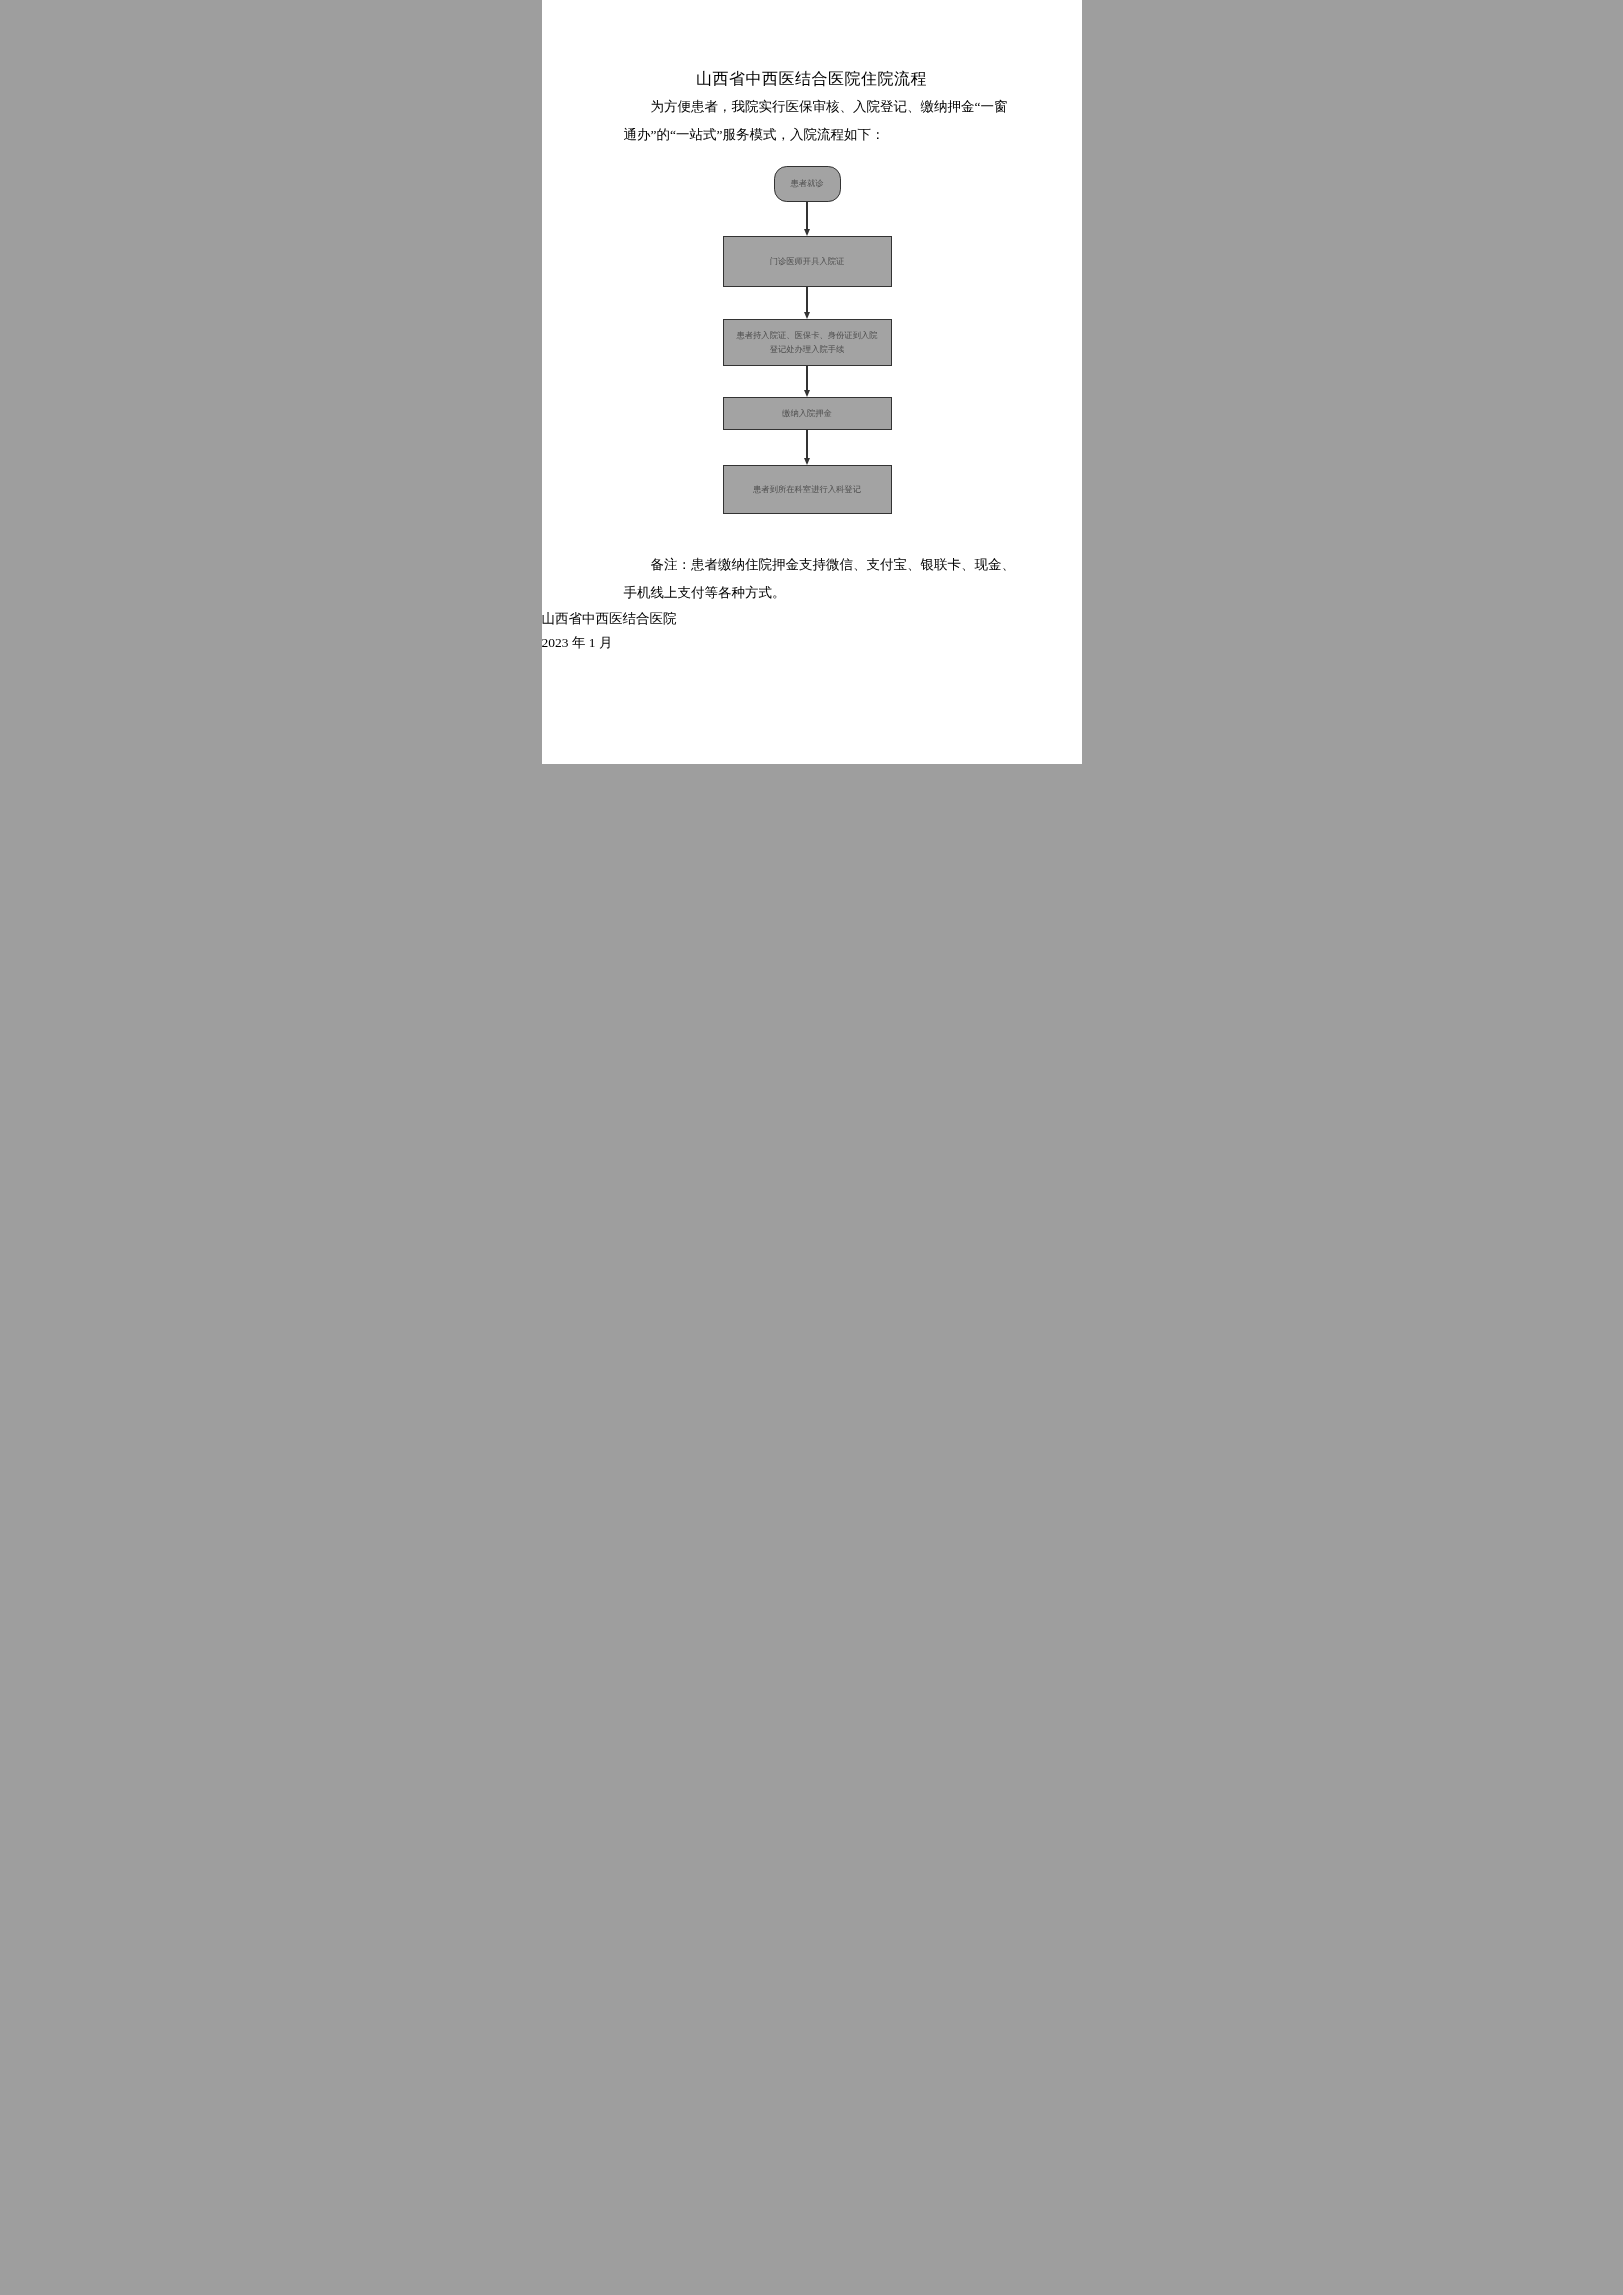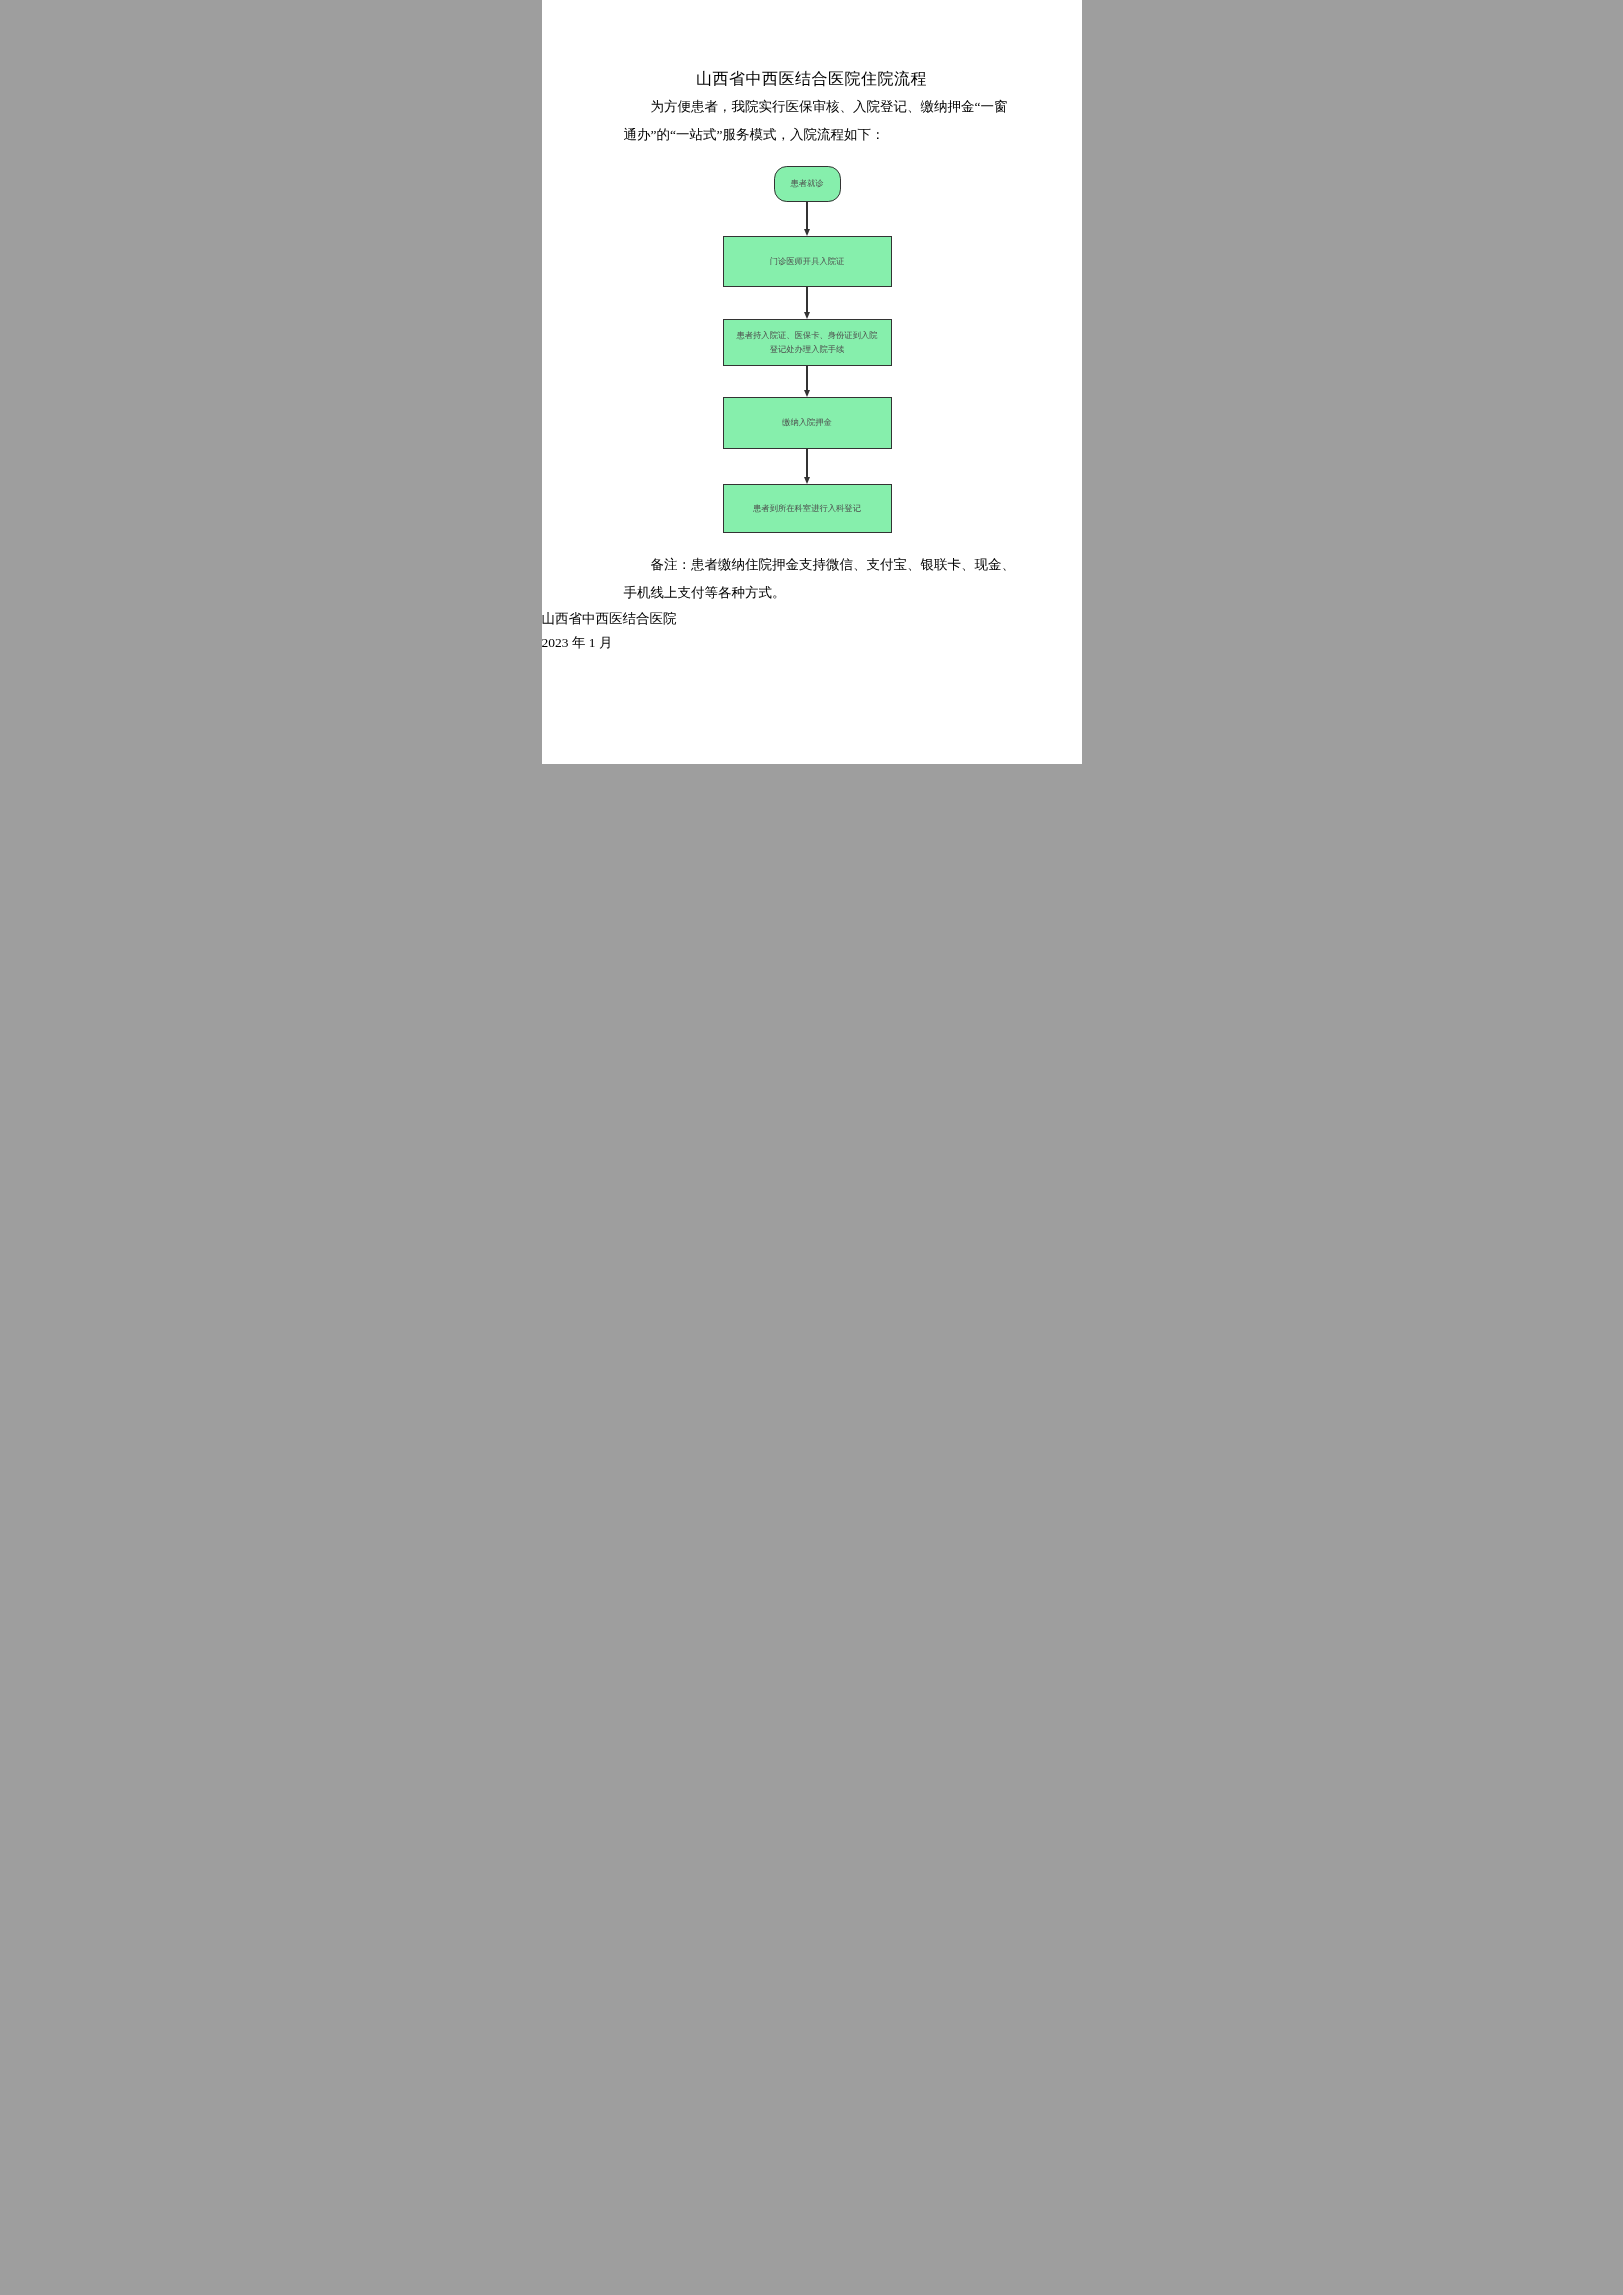--- a/index.html
+++ b/index.html
@@ -61,40 +61,40 @@
     top: 166px;
     left: 181px;
     width: 169px;
     display: flex;
     flex-direction: column;
     align-items: center;
   }
   .node {
     box-sizing: border-box;
     border: 1.2px solid #333333;
-    background: #86efac;
+    background: #a3a3a3;
     display: flex;
     align-items: center;
     justify-content: center;
     text-align: center;
     font-family: "Liberation Sans", sans-serif;
     font-size: 8.3px;
     line-height: 1.65;
     color: #4d4d4d;
     white-space: pre-line;
   }
   .node-terminator {
     width: 67px;
     height: 36px;
     border-radius: 12.8px;
   }
   .node-process { width: 169px; }
   .h1 { height: 51px; }
   .h2 { height: 47px; }
-  .h3 { height: 52px; }
+  .h3 { height: 33px; }
   .h4 { height: 49px; }
   .arrow {
     display: flex;
     flex-direction: column;
     align-items: center;
   }
   .a1 { height: 34px; }
   .a2 { height: 32px; }
   .a3 { height: 31px; }
   .a4 { height: 35px; }

